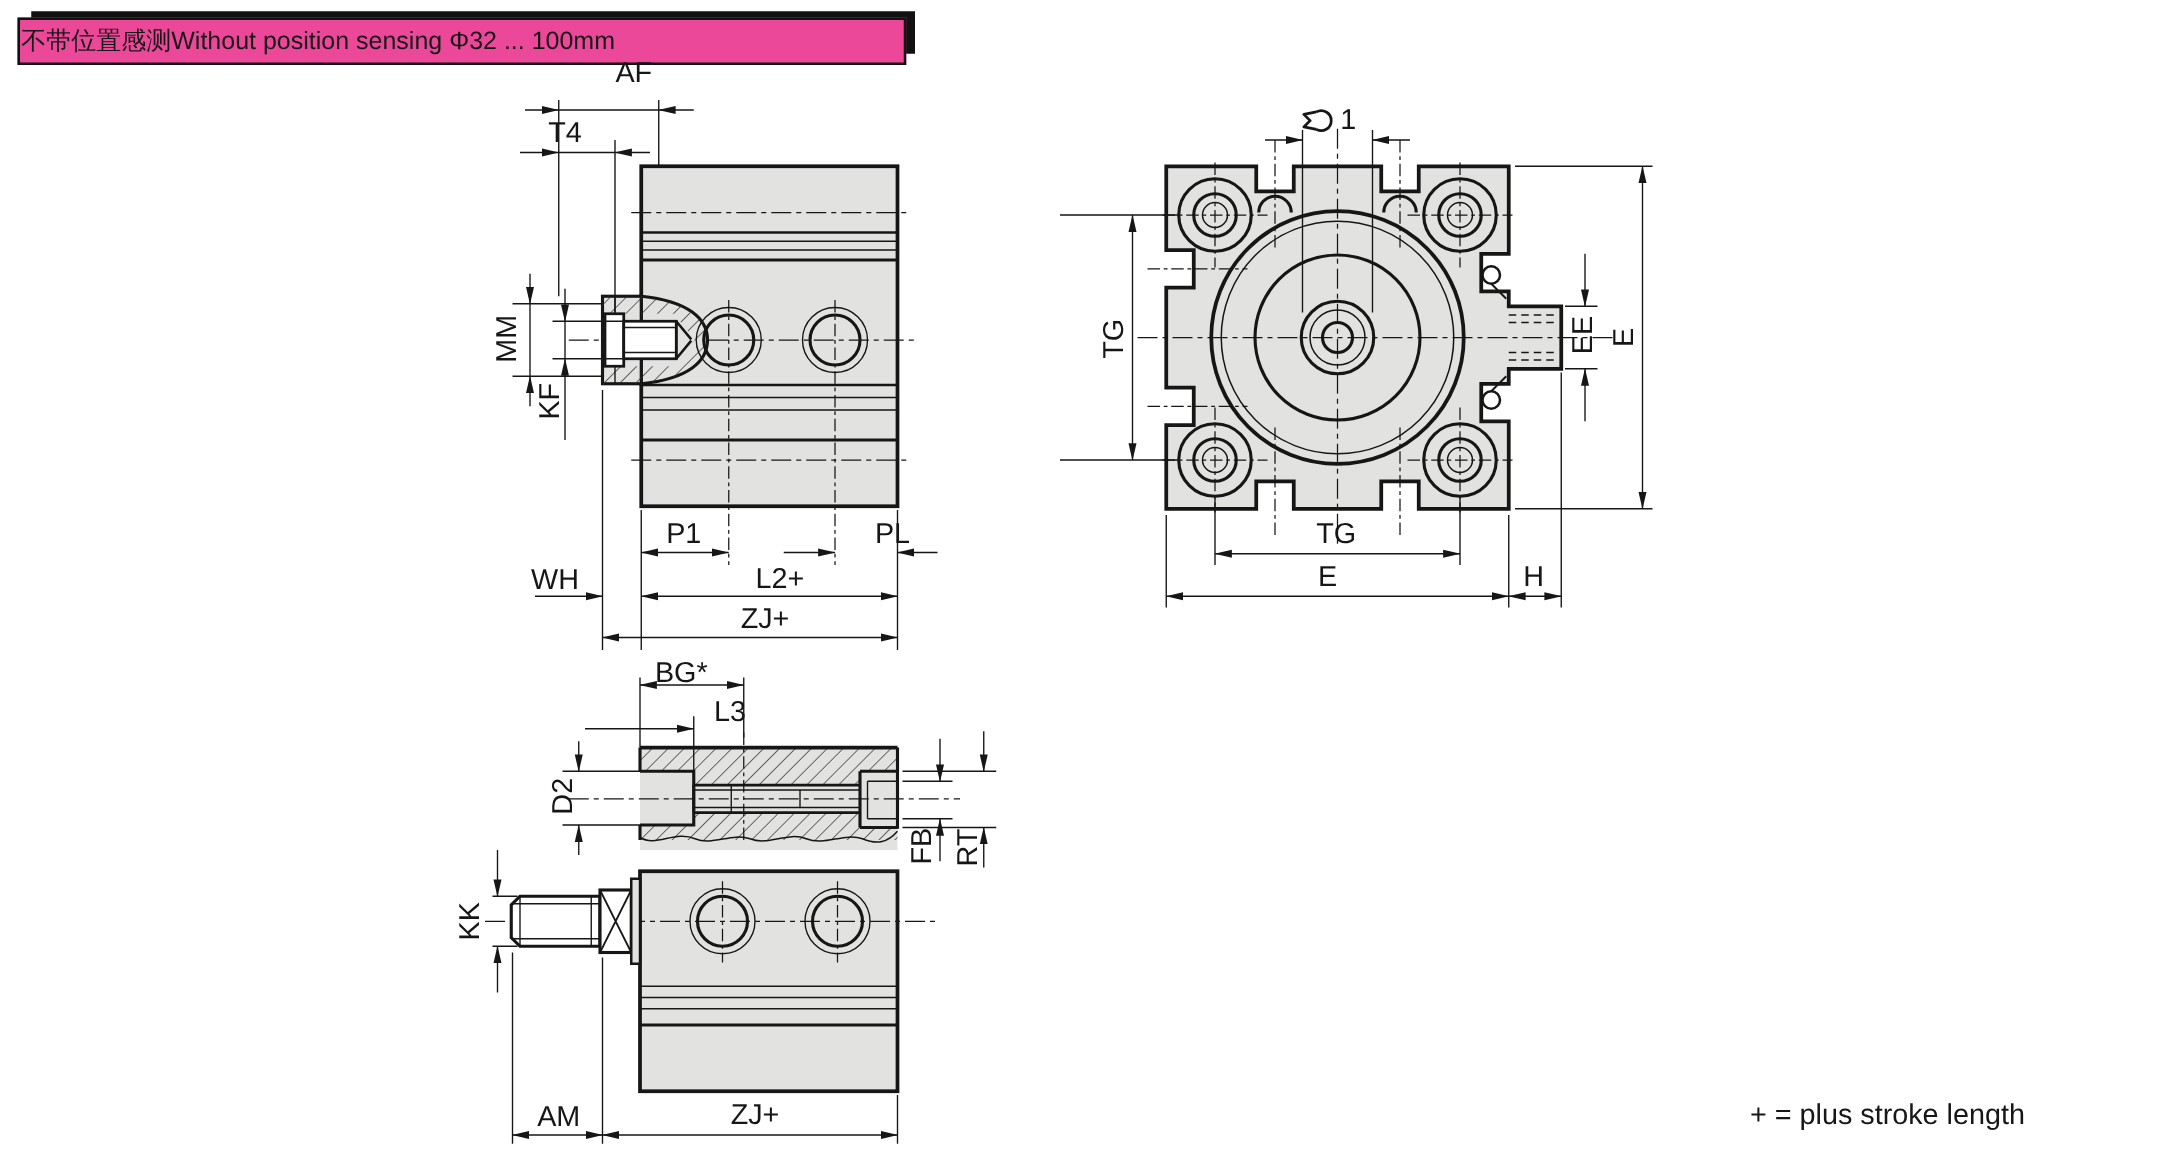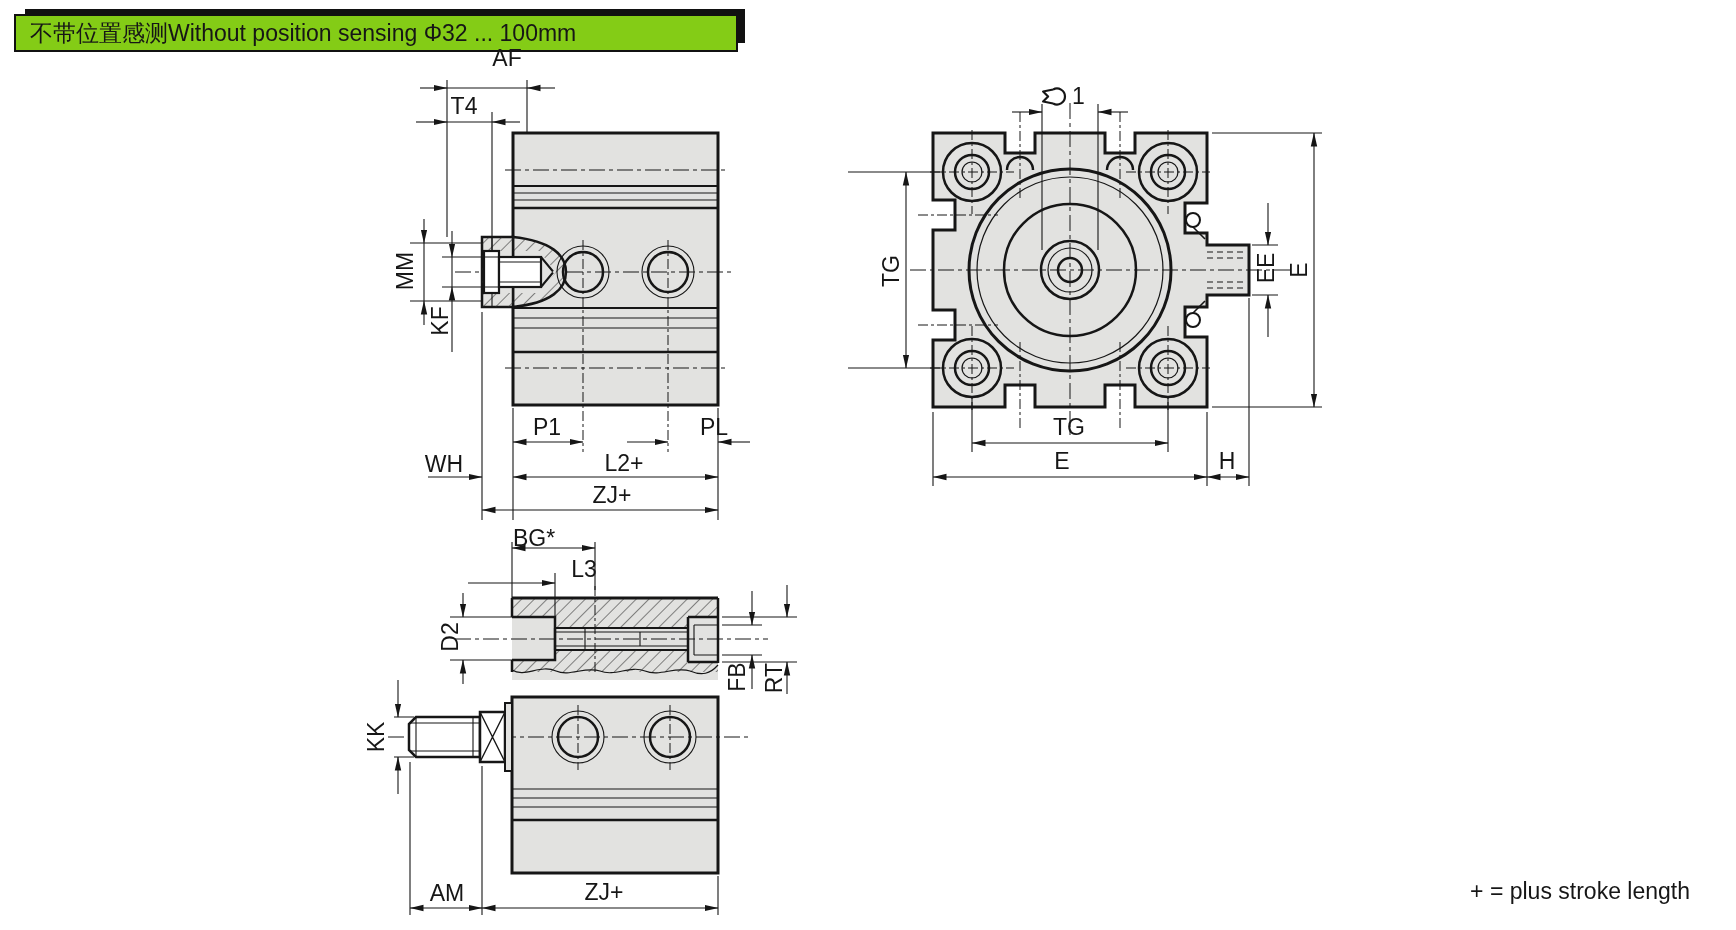--- a/index.html
+++ b/index.html
@@ -3,24 +3,24 @@
 <meta charset="utf-8">
 <style>
   html,body{margin:0;padding:0;background:#ffffff;}
   #canvas{position:relative;width:1736px;height:930px;background:#ffffff;overflow:hidden;
           font-family:"Liberation Sans",sans-serif;color:#161616;}
   #drawing{position:absolute;left:0;top:0;}
   .dimlabel{position:absolute;transform:translate(-50%,-50%);font-size:23px;line-height:1;
             white-space:nowrap;color:#161616;}
   .rot{transform:translate(-50%,-50%) rotate(-90deg);}
   #title-box{position:absolute;left:14px;top:14px;width:706px;height:34px;
-             border:2.5px solid #111;box-shadow:9px -7px 0 -2px #111;background:#84cc16;
-             font-size:23px;line-height:34px;padding-left:14px;box-sizing:content-box;
+             border:2.5px solid #111;box-shadow:9px -7px 0 -2px #111;background:#ec4899;
+             font-size:20px;line-height:34px;padding-left:1px;box-sizing:content-box;
              white-space:nowrap;overflow:hidden;}
-  #footnote{position:absolute;left:1400px;top:878px;width:290px;text-align:right;font-size:23px;}
+  #footnote{position:absolute;left:1400px;top:878px;width:290px;font-size:23px;}
   .c1label{position:absolute;left:1062px;top:96px;transform:translate(-50%,-50%);
            display:flex;align-items:center;gap:3px;font-size:23px;}
 </style>
 </head>
 <body>
 
 <div id="canvas">
 
 <svg id="drawing" width="1736" height="930" viewBox="0 0 1736 930">
   <defs>
@@ -205,21 +205,21 @@
     <path d="M410,908 H482" stroke-width="1.1" marker-start="url(#arw)" marker-end="url(#arw)"></path>
     <path d="M482,908 H718" stroke-width="1.1" marker-start="url(#arw)" marker-end="url(#arw)"></path>
   </g>
 </svg>
 
 <div id="title-box">
   <span>不带位置感测Without position sensing Φ32 ... 100mm</span>
 </div>
 
 <span class="dimlabel" style="left:507px;top:58px">AF</span>
-<span class="dimlabel" style="left:464px;top:106px">T4</span>
+<span class="dimlabel" style="left:452px;top:106px">T4</span>
 <span class="dimlabel rot" style="left:405px;top:271px">MM</span>
 <span class="dimlabel rot" style="left:440px;top:321px">KF</span>
 <span class="dimlabel" style="left:547px;top:427px">P1</span>
 <span class="dimlabel" style="left:714px;top:427px">PL</span>
 <span class="dimlabel" style="left:444px;top:464px">WH</span>
 <span class="dimlabel" style="left:624px;top:463px">L2+</span>
 <span class="dimlabel" style="left:612px;top:495px">ZJ+</span>
 
 <span class="c1label">
   <svg width="30" height="20" viewBox="0 0 30 20">
@@ -227,21 +227,21 @@
   </svg>
   <span>1</span>
 </span>
 <span class="dimlabel rot" style="left:891px;top:271px">TG</span>
 <span class="dimlabel" style="left:1069px;top:427px">TG</span>
 <span class="dimlabel" style="left:1062px;top:461px">E</span>
 <span class="dimlabel" style="left:1227px;top:461px">H</span>
 <span class="dimlabel rot" style="left:1266px;top:268px">EE</span>
 <span class="dimlabel rot" style="left:1299px;top:270px">E</span>
 
-<span class="dimlabel" style="left:534px;top:538px">BG*</span>
+<span class="dimlabel" style="left:545px;top:538px">BG*</span>
 <span class="dimlabel" style="left:584px;top:569px">L3</span>
 <span class="dimlabel rot" style="left:450px;top:637px">D2</span>
 <span class="dimlabel rot" style="left:376px;top:737px">KK</span>
 <span class="dimlabel rot" style="left:737px;top:677px">FB</span>
 <span class="dimlabel rot" style="left:774px;top:678px">RT</span>
 <span class="dimlabel" style="left:447px;top:893px">AM</span>
 <span class="dimlabel" style="left:604px;top:892px">ZJ+</span>
 
 <div id="footnote">+ = plus stroke length</div>
 

